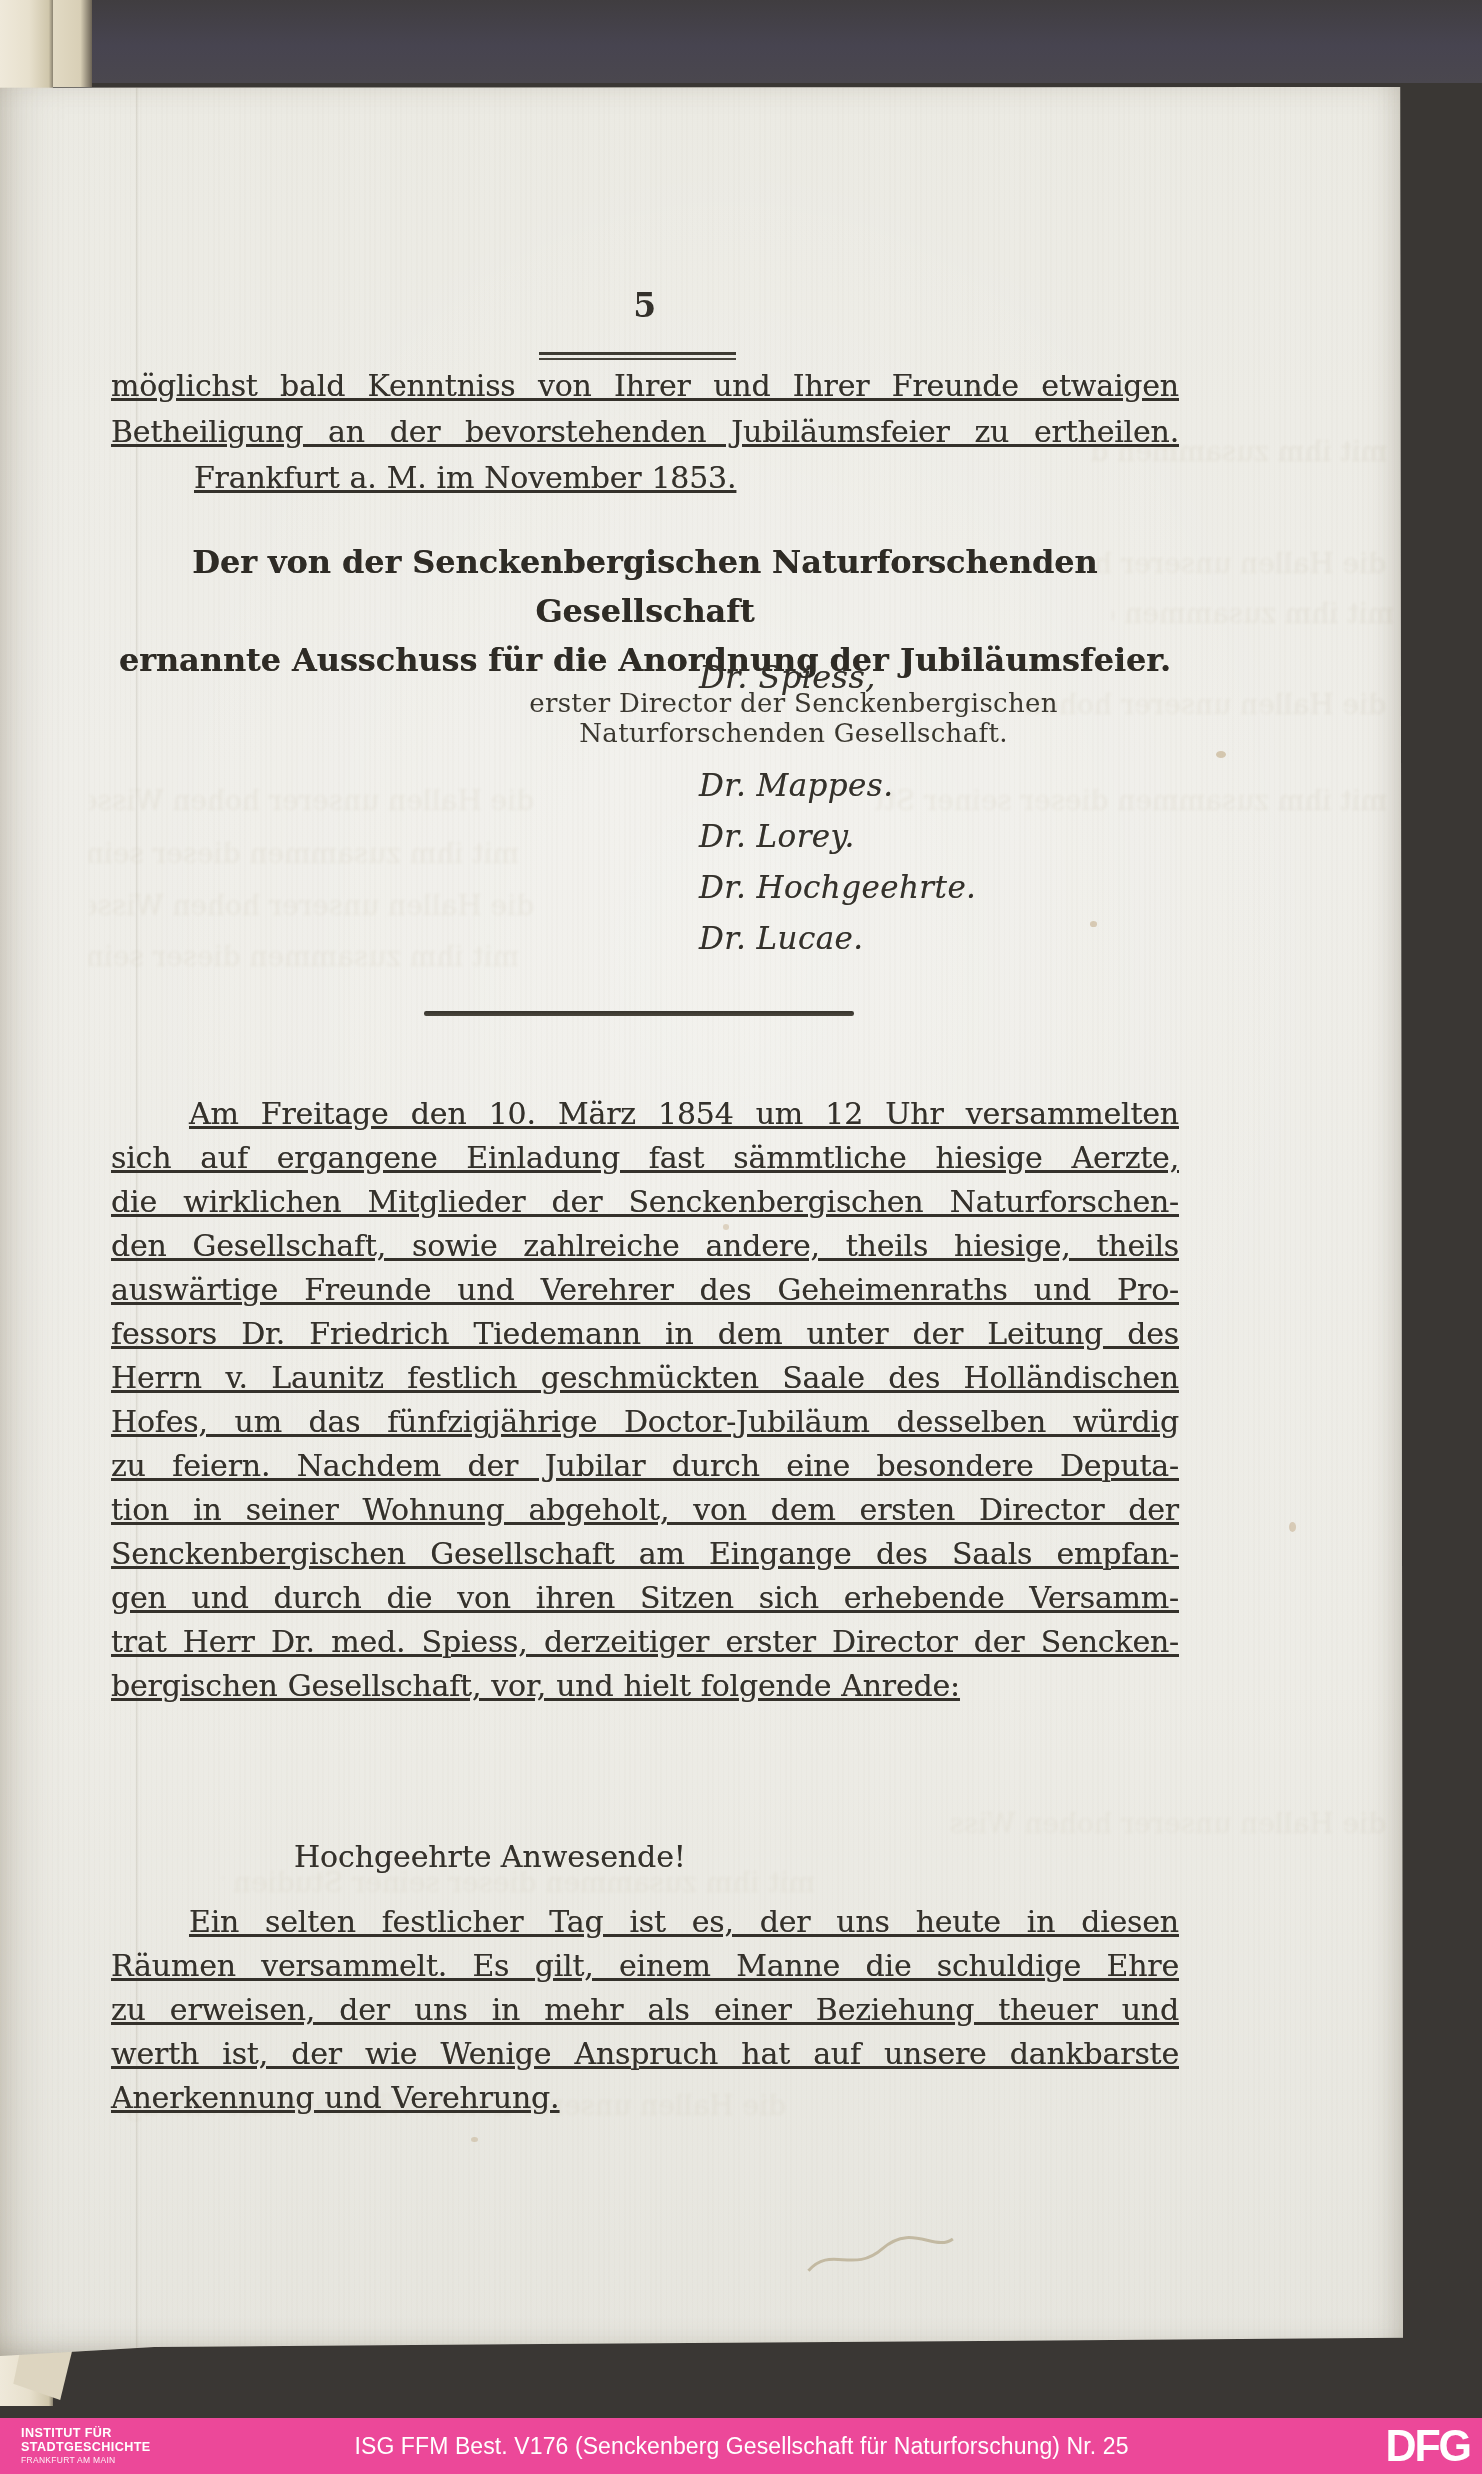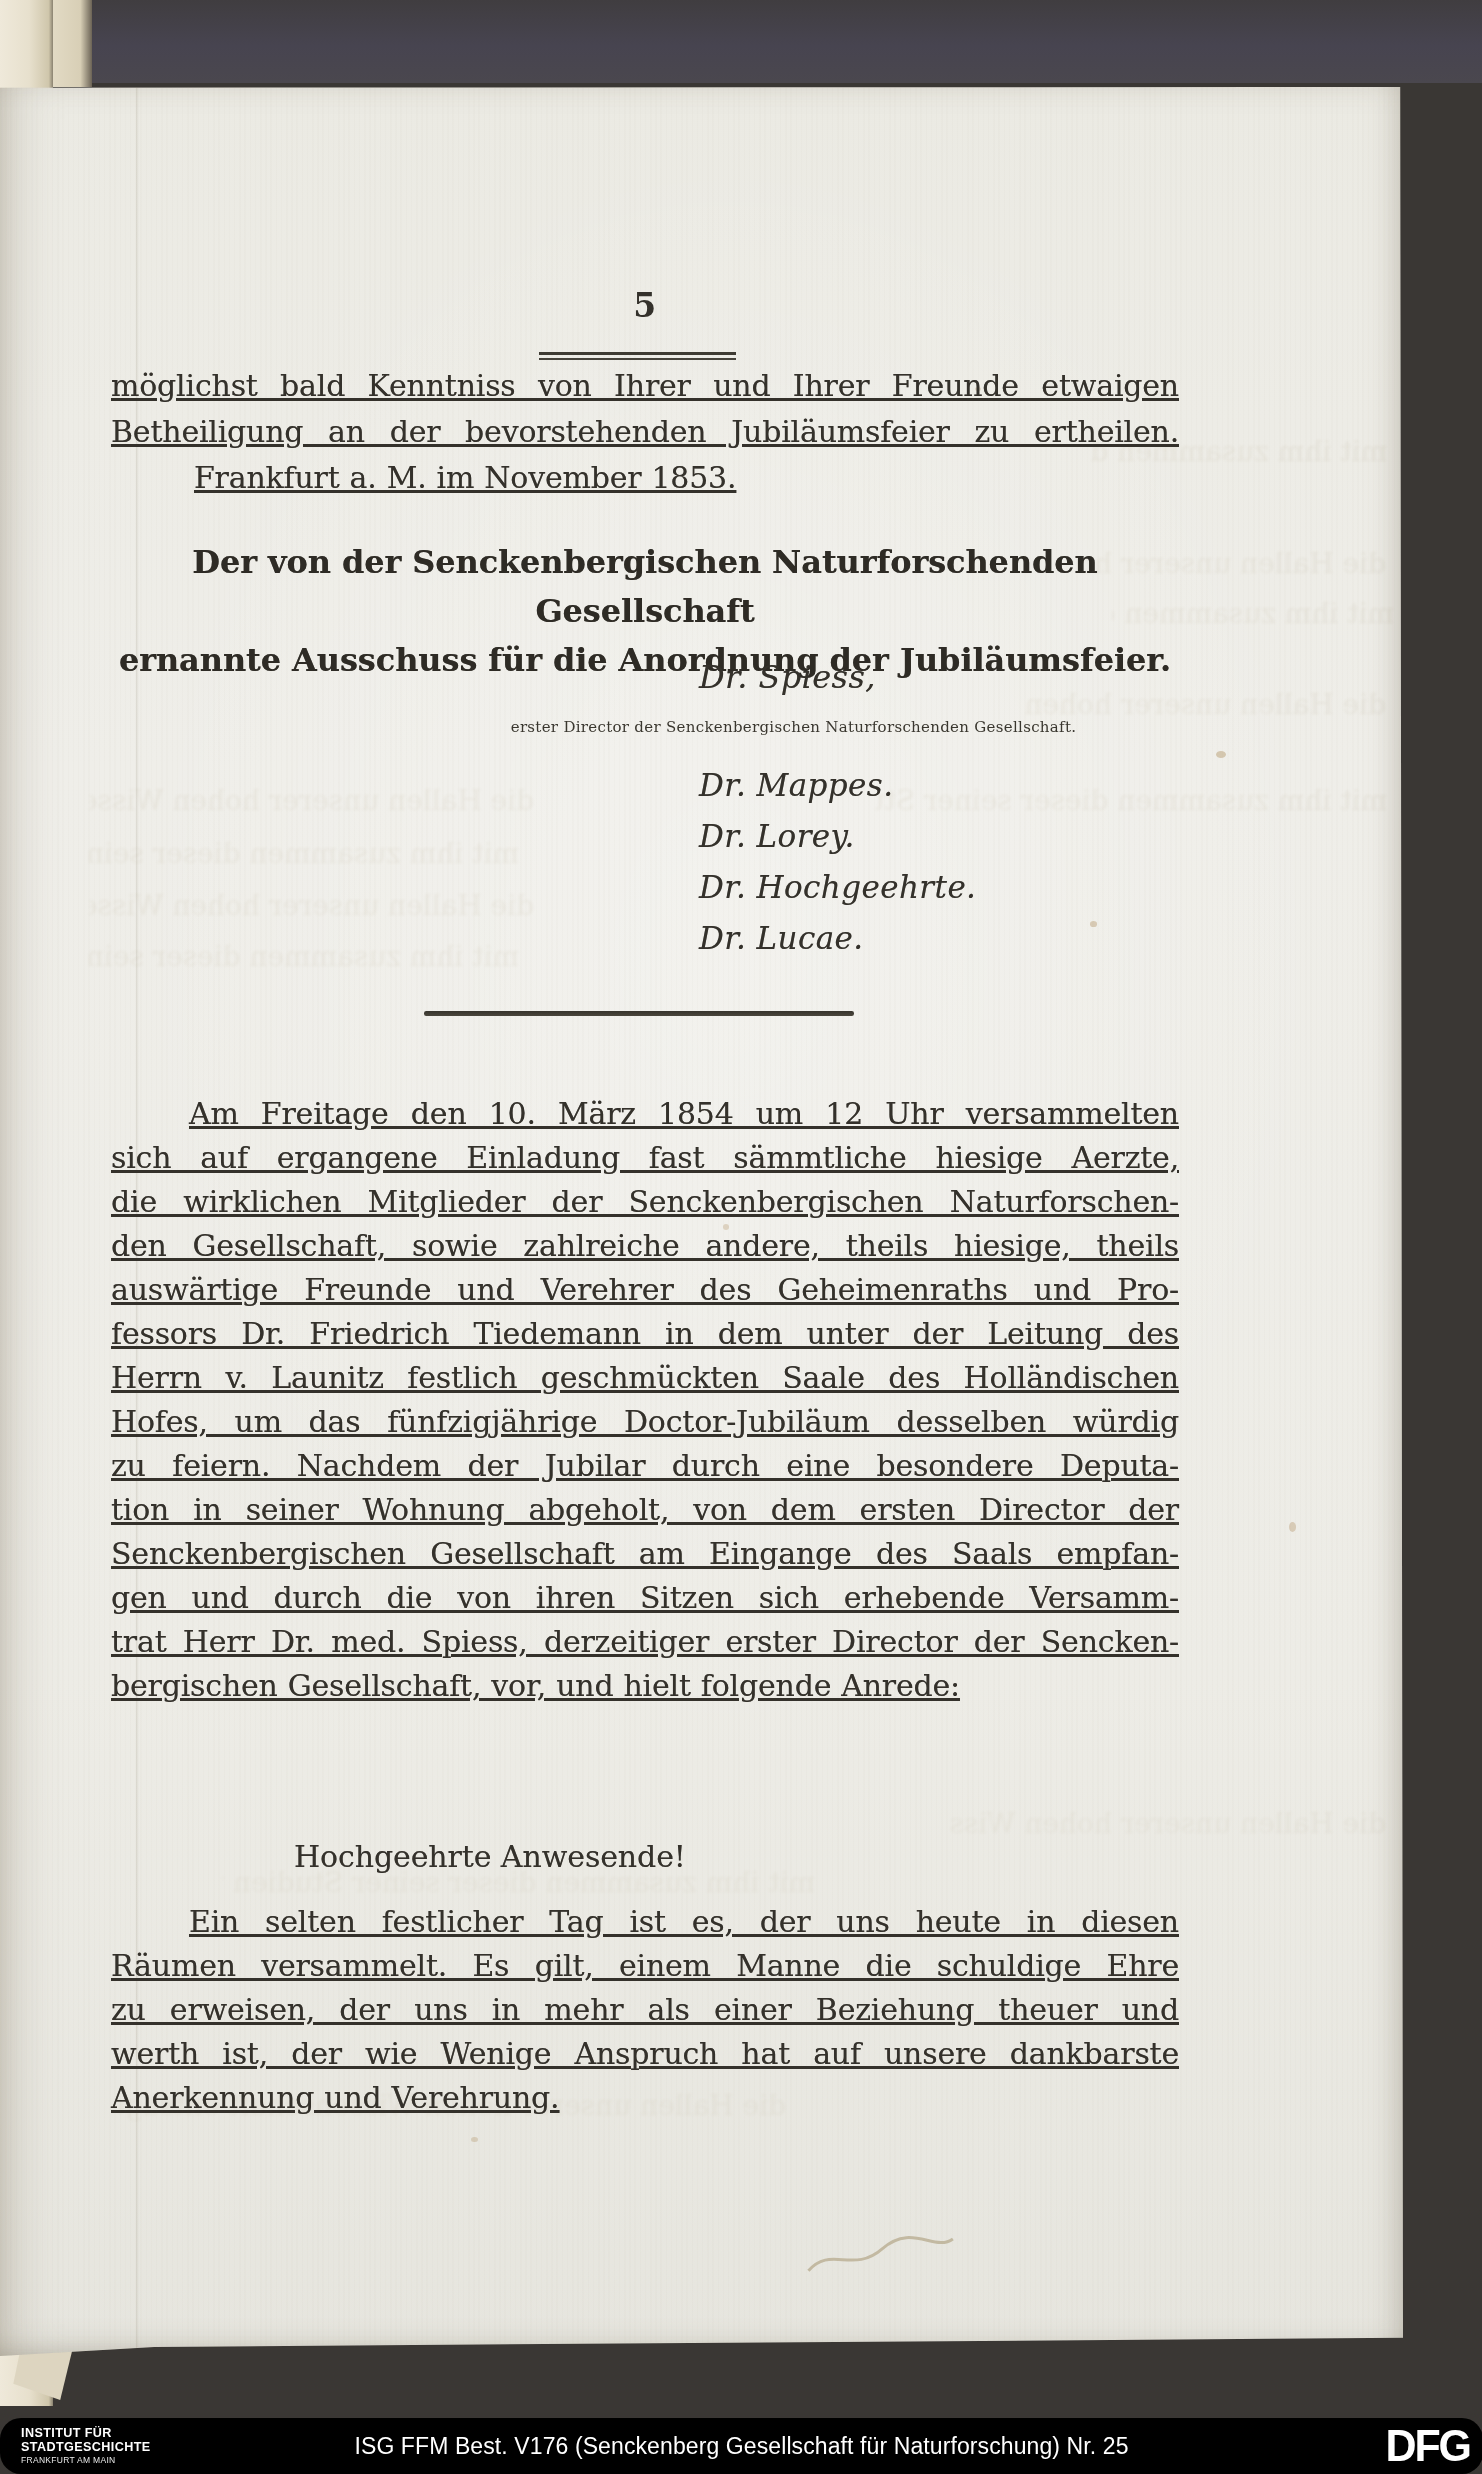--- a/index.html
+++ b/index.html
@@ -38,38 +38,38 @@
              text-shadow:0 0 0.5px rgba(52,49,43,.55);}
   .p1{top:276px;line-height:46px;}
   .jline{white-space:nowrap;text-align:justify;text-align-last:justify;text-decoration:underline;}
   .lline{white-space:nowrap;text-align:left;text-align-last:left;}
   .ind105{text-indent:78px;}
   .ind112{text-indent:83px;}
   .heading{top:451px;text-align:center;font-size:32px;font-weight:bold;line-height:49px;
            color:#2e2b25;letter-spacing:-0.1px;text-shadow:0 0 0.6px rgba(46,43,37,.6);}
   .spiess{position:absolute;left:699px;top:571px;font-size:32px;font-style:italic;
           letter-spacing:0.4px;text-shadow:0 0 0.5px rgba(52,49,43,.5);}
-  .subtitle{position:absolute;left:408px;top:631px;width:771px;text-align:center;
-            font-size:15px;letter-spacing:0.3px;color:#3a372f;}
+  .subtitle{position:absolute;left:408px;top:601px;width:771px;text-align:center;
+            font-size:26px;letter-spacing:0.3px;color:#3a372f;}
   .names{position:absolute;left:699px;top:673px;font-size:31px;font-style:italic;
          line-height:51px;letter-spacing:0.4px;text-shadow:0 0 0.5px rgba(52,49,43,.5);}
   .divider{position:absolute;left:424px;top:924px;width:430px;height:5.2px;
            background:linear-gradient(180deg,#37342d,#4a463c);border-radius:2.2px;}
   .p2{top:1005px;}
   .salutation{position:absolute;left:294px;top:1748px;font-size:30px;line-height:44px;
               letter-spacing:-0.1px;text-shadow:0 0 0.5px rgba(52,49,43,.55);}
   .p3{top:1813px;}
   
   .ghost{position:absolute;font-size:28px;color:#8a7445;white-space:nowrap;overflow:hidden;
          transform:scaleX(-1);filter:blur(1.5px);opacity:.075;pointer-events:none;}
   .stain{position:absolute;border-radius:50%;filter:blur(0.7px);pointer-events:none;}
   .pencil{position:absolute;left:801px;top:2143px;opacity:.75;}
   
-  .footer{position:absolute;left:0;top:2418px;width:1483px;height:56px;background:#000000;
-          font-family:"Liberation Sans",sans-serif;color:#ffffff;border-radius:21px;}
+  .footer{position:absolute;left:0;top:2418px;width:1483px;height:56px;background:#ec4899;
+          font-family:"Liberation Sans",sans-serif;color:#ffffff;}
   .inst{position:absolute;left:21px;top:9px;line-height:1.08;}
   .inst .b{font-size:12.6px;font-weight:bold;letter-spacing:0.4px;}
   .inst .s{font-size:8.5px;letter-spacing:0.3px;opacity:.92;margin-top:1.5px;}
   .ref{position:absolute;left:50%;top:0;transform:translateX(-50%);height:56px;
        line-height:56px;font-size:23px;letter-spacing:0.1px;white-space:nowrap;}
   .dfg{position:absolute;right:13.3px;top:3px;font-size:43px;font-weight:bold;
        letter-spacing:-2.2px;transform:scaleY(1.04);}
 </style>
 </head>
 <body>

